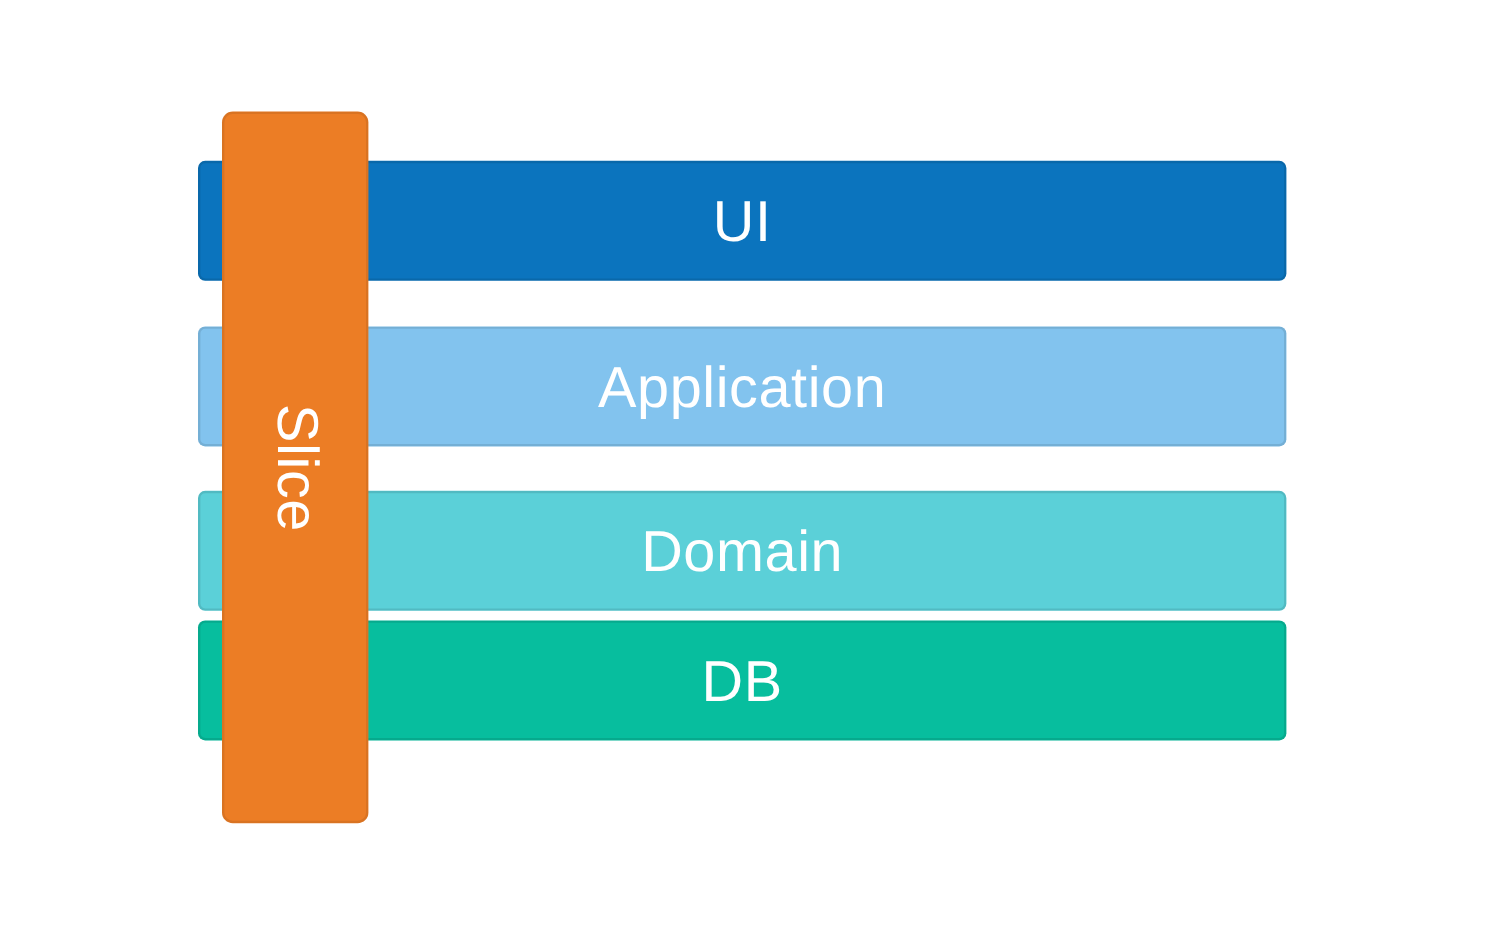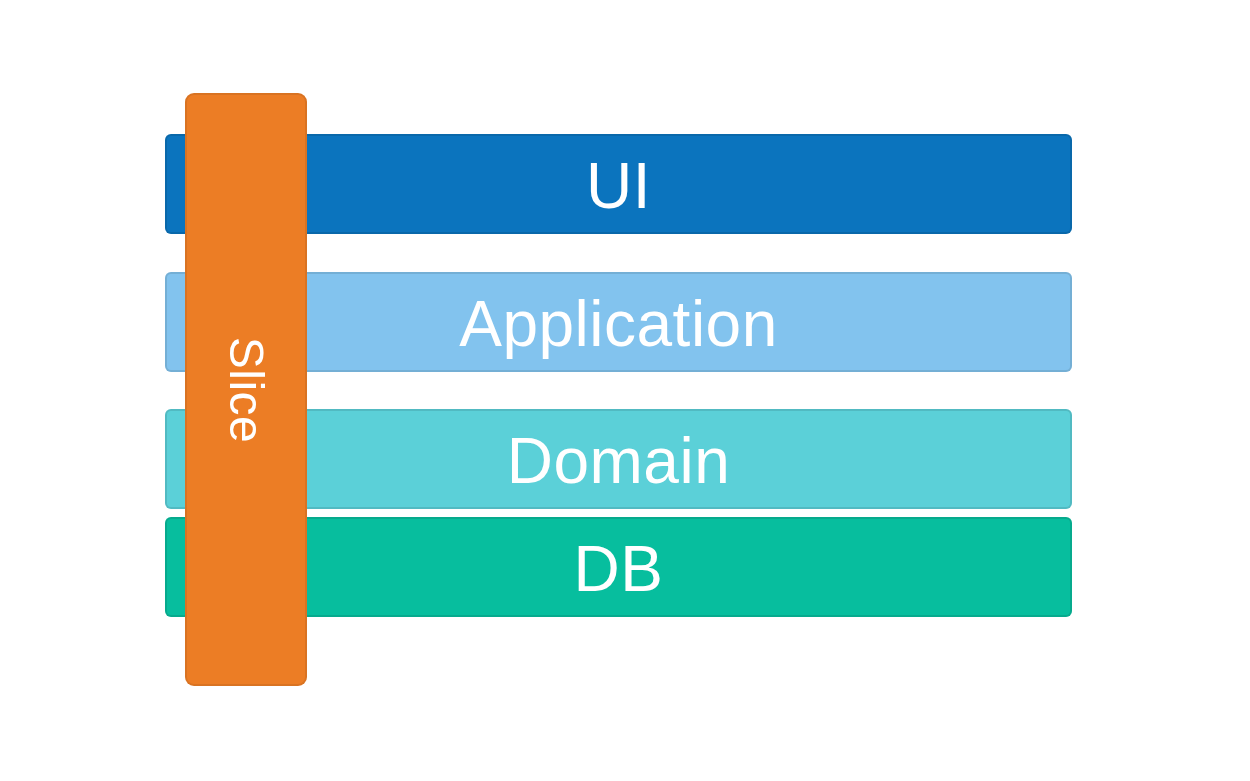--- a/index.html
+++ b/index.html
@@ -21,21 +21,21 @@
     width: 907px;
     height: 100px;
     border-radius: 6px;
     box-shadow: inset 0 0 0 2px rgba(0,0,0,0.10);
     display: flex;
     align-items: center;
     justify-content: center;
   }
   .layer-label {
     color: #ffffff;
-    font-size: 64px;
+    font-size: 48px;
     line-height: 1;
     letter-spacing: 0.5px;
     padding-top: 4px;
     user-select: none;
   }
   .layer-ui          { top: 134px; }
   .layer-application { top: 272px; }
   .layer-domain      { top: 409px; }
   .layer-db          { top: 517px; }
 

